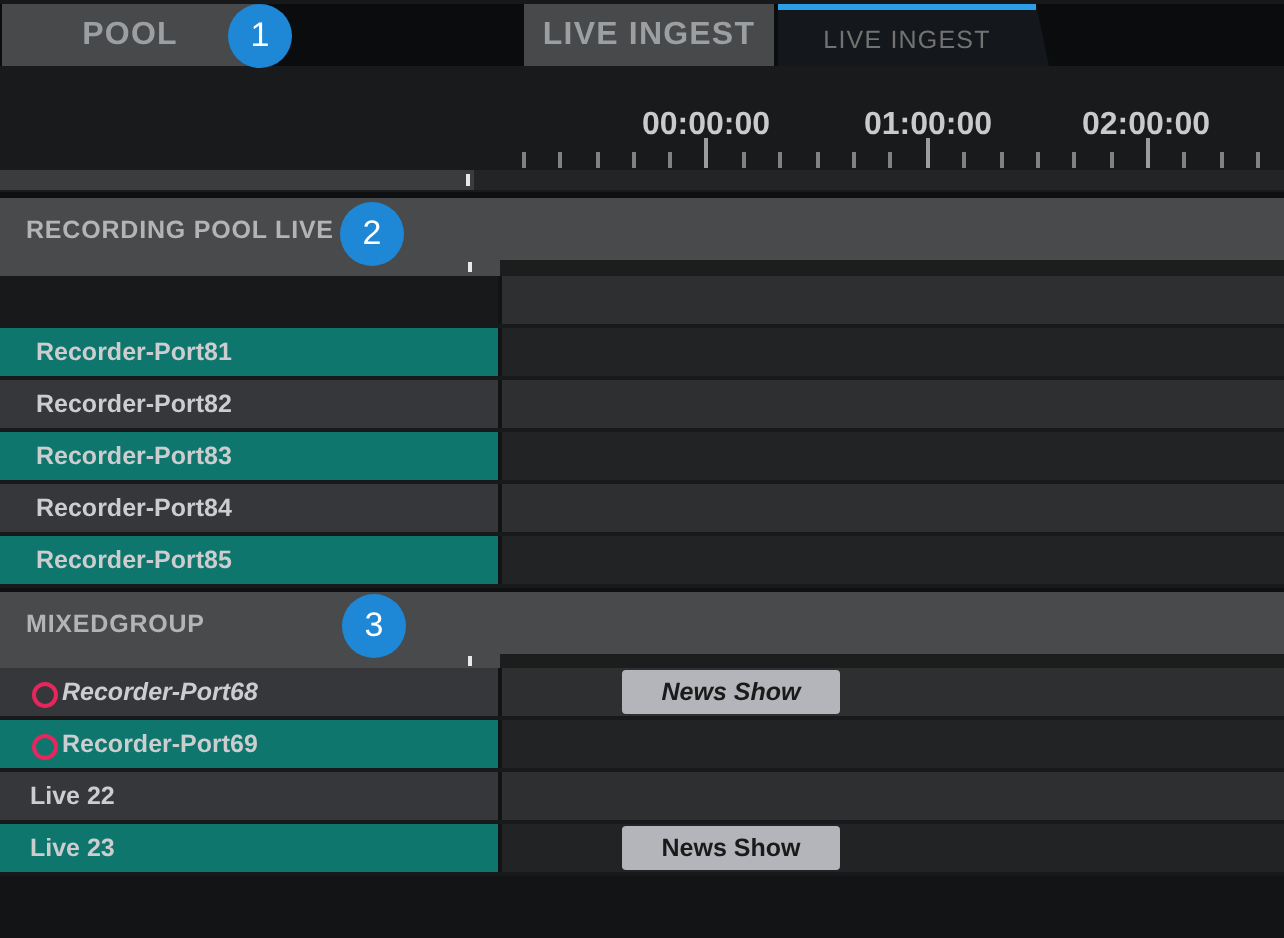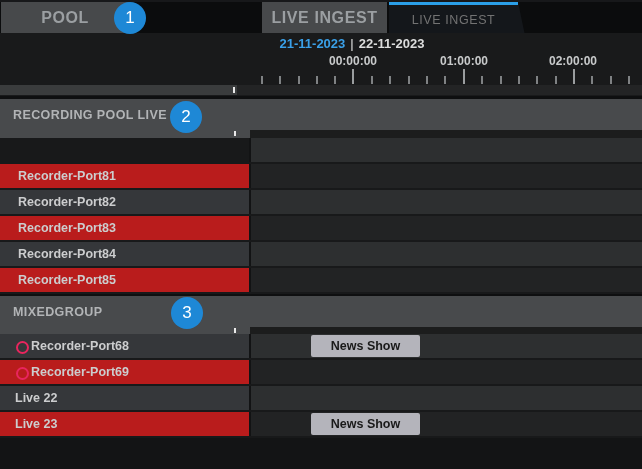--- a/index.html
+++ b/index.html
@@ -35,21 +35,21 @@
   #dates{
     left:352px;top:3px;transform:translateX(-50%);
     display:flex;gap:5px;align-items:center;white-space:nowrap;
     font-size:13px;font-weight:bold;
   }
   #dates .d1{color:#3aa0e8;}
   #dates .sep{color:#e2e2e2;font-weight:normal;}
   #dates .d2{color:#dcdddd;}
   .hourlabel{
     top:21px;transform:translateX(-50%);color:#c8cacb;
-    font-size:12px;font-weight:bold;white-space:nowrap;
+    font-size:16px;font-weight:bold;white-space:nowrap;
   }
   .tick{position:absolute;bottom:12px;width:2px;height:8px;background:#7f8284;}
   .tick.tall{height:15px;background:#9a9d9f;}
   #hscrollbar{left:0;top:52px;width:642px;height:10px;background:#232425;}
   #hscroll-handle{left:0;top:0;width:237px;height:10px;background:#3a3c3d;}
   .handle-tick{width:2px;height:6px;background:#e9e9e9;}
 
   
   .group-bar{
     left:0;width:642px;height:31px;background:#484a4c;color:#b2b4b6;
@@ -64,21 +64,21 @@
   .row .name{
     left:0;top:0;width:249px;height:24px;color:#cccdce;
     font-size:12.5px;font-weight:bold;display:flex;align-items:center;
     padding-left:18px;box-sizing:border-box;cursor:default;
   }
   .row .name.with-icon{padding-left:31px;}
   .row .vdiv{left:249px;top:0;width:2px;height:24px;background:#121314;}
   .row .lane{left:251px;top:0;width:391px;height:24px;}
   .row.alt-a .name{background:#35373a;}
   .row.alt-a .lane{background:#2d2f30;}
-  .row.alt-b .name{background:#b91c1c;}
+  .row.alt-b .name{background:#0f766e;}
   .row.alt-b .lane{background:#222324;}
   .rec-ring{
     left:16px;top:7px;width:9px;height:9px;border:2.5px solid #e8265e;
     border-radius:50%;box-sizing:content-box;background:transparent;
   }
   .clip{
     top:1px;width:109px;height:22px;background:#b4b4bb;border-radius:2px;
     color:#1a1a1a;font-size:12.5px;font-weight:bold;
     display:flex;align-items:center;justify-content:center;cursor:pointer;
   }
@@ -100,25 +100,20 @@
     <div class="topline abs"></div>
     <div class="tab abs" style="left:1px;width:128px;">POOL</div>
     <div class="tab abs" style="left:262px;width:125px;">LIVE INGEST</div>
   </div>
   <div id="tab-active-shape" class="abs">
     <div class="accent abs"></div>
     <div class="lbl abs">LIVE INGEST</div>
   </div>
 
   <div id="timeline" class="abs">
-    <div id="dates" class="abs">
-      <span class="d1">21-11-2023</span>
-      <span class="sep">|</span>
-      <span class="d2">22-11-2023</span>
-    </div>
     <div class="hourlabel abs" style="left:353px;">00:00:00</div>
     <div class="hourlabel abs" style="left:464px;">01:00:00</div>
     <div class="hourlabel abs" style="left:573px;">02:00:00</div>
     <div>
       <span class="tick" style="left:261px;"></span>
       <span class="tick" style="left:279px;"></span>
       <span class="tick" style="left:298px;"></span>
       <span class="tick" style="left:316px;"></span>
       <span class="tick" style="left:334px;"></span>
       <span class="tick tall" style="left:352px;"></span>
@@ -184,21 +179,21 @@
   </div>
 
   <div class="group-bar abs" style="top:296px;">
     <span>MIXEDGROUP</span>
   </div>
   <div class="group-strip-left abs" style="top:327px;height:7px;">
     <span class="handle-tick abs" style="left:234px;top:1px;height:5px;"></span>
   </div>
   <div class="group-strip-right abs" style="top:327px;height:7px;"></div>
 
-  <div class="row alt-a abs" style="top:334px;">
+  <div class="row alt-a abs" style="top:334px;font-style:italic;">
     <div class="name with-icon abs">Recorder-Port68</div>
     <span class="rec-ring abs"></span>
     <div class="vdiv abs"></div>
     <div class="lane abs"></div>
     <div class="clip abs" style="left:311px;">News Show</div>
   </div>
   <div class="row alt-b abs" style="top:360px;padding-left:13px;">
     <div class="name with-icon abs">Recorder-Port69</div>
     <span class="rec-ring abs"></span>
     <div class="vdiv abs"></div>

